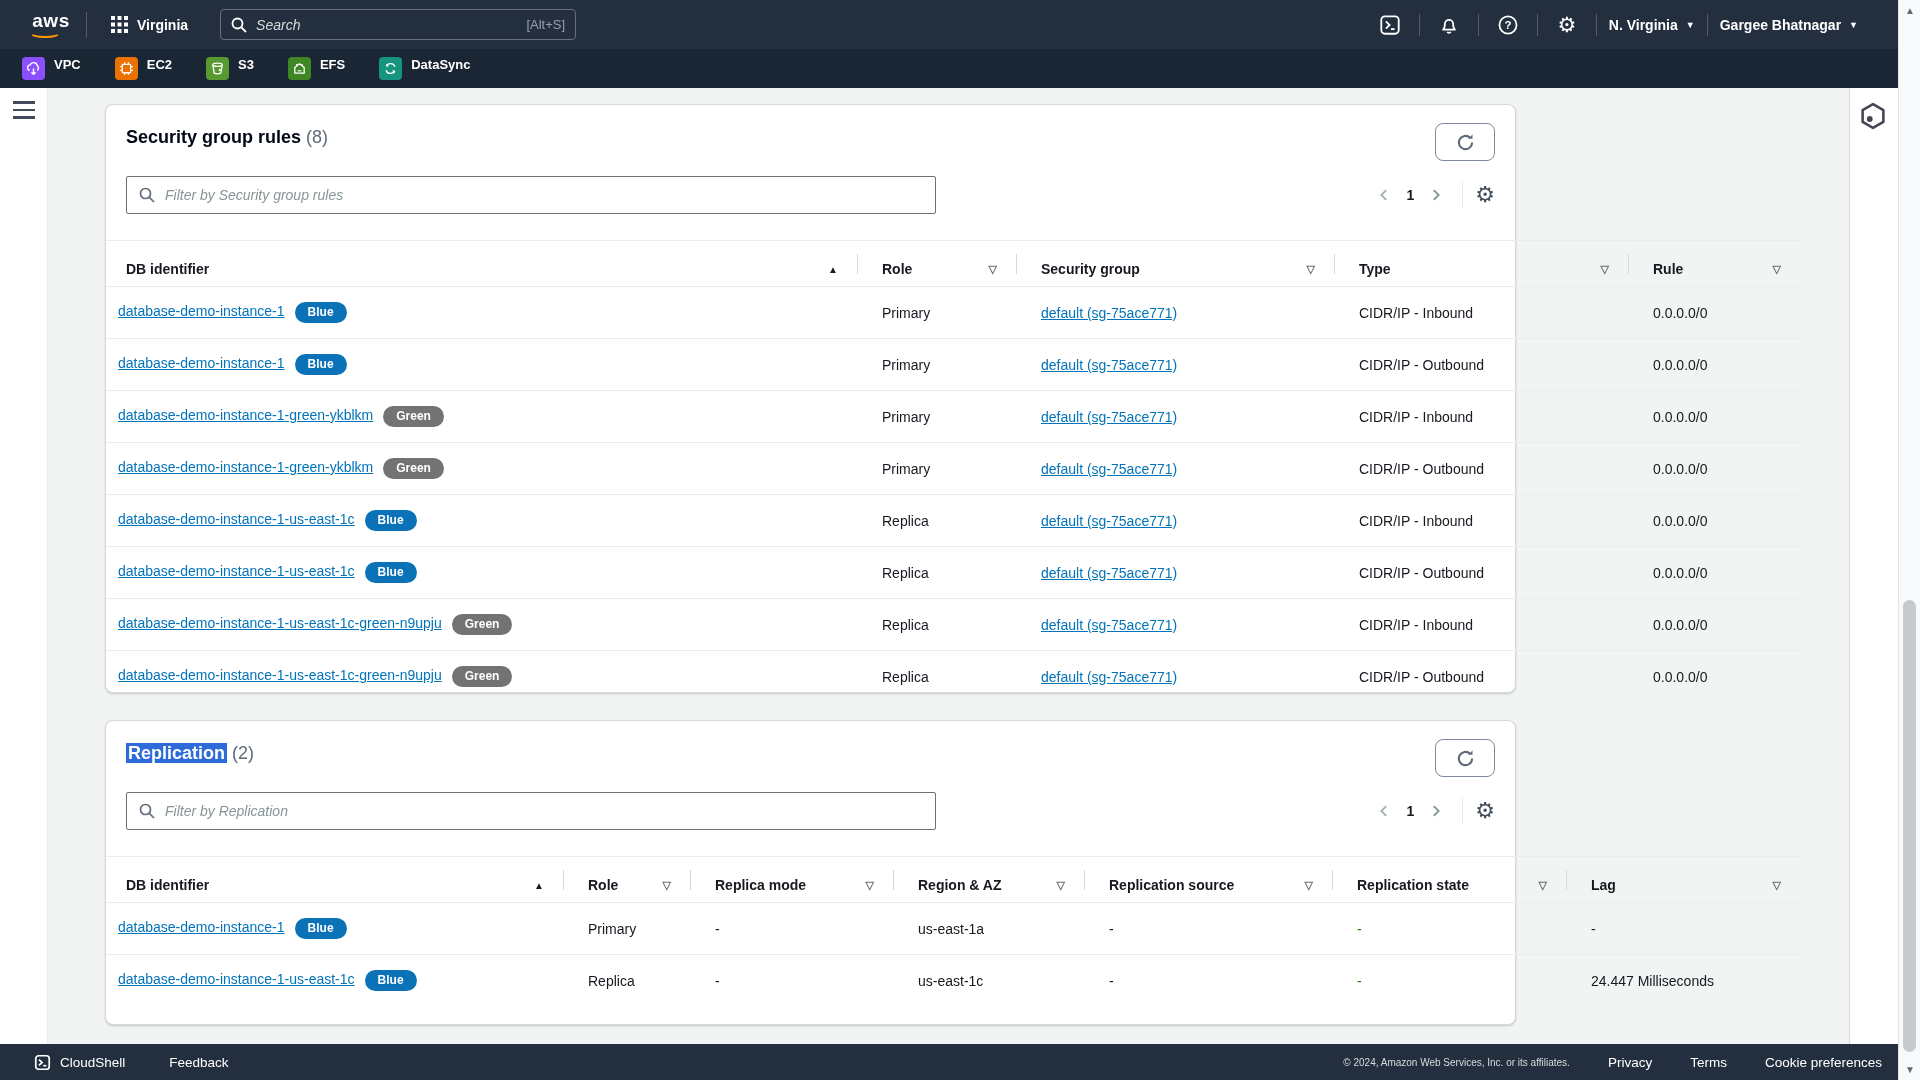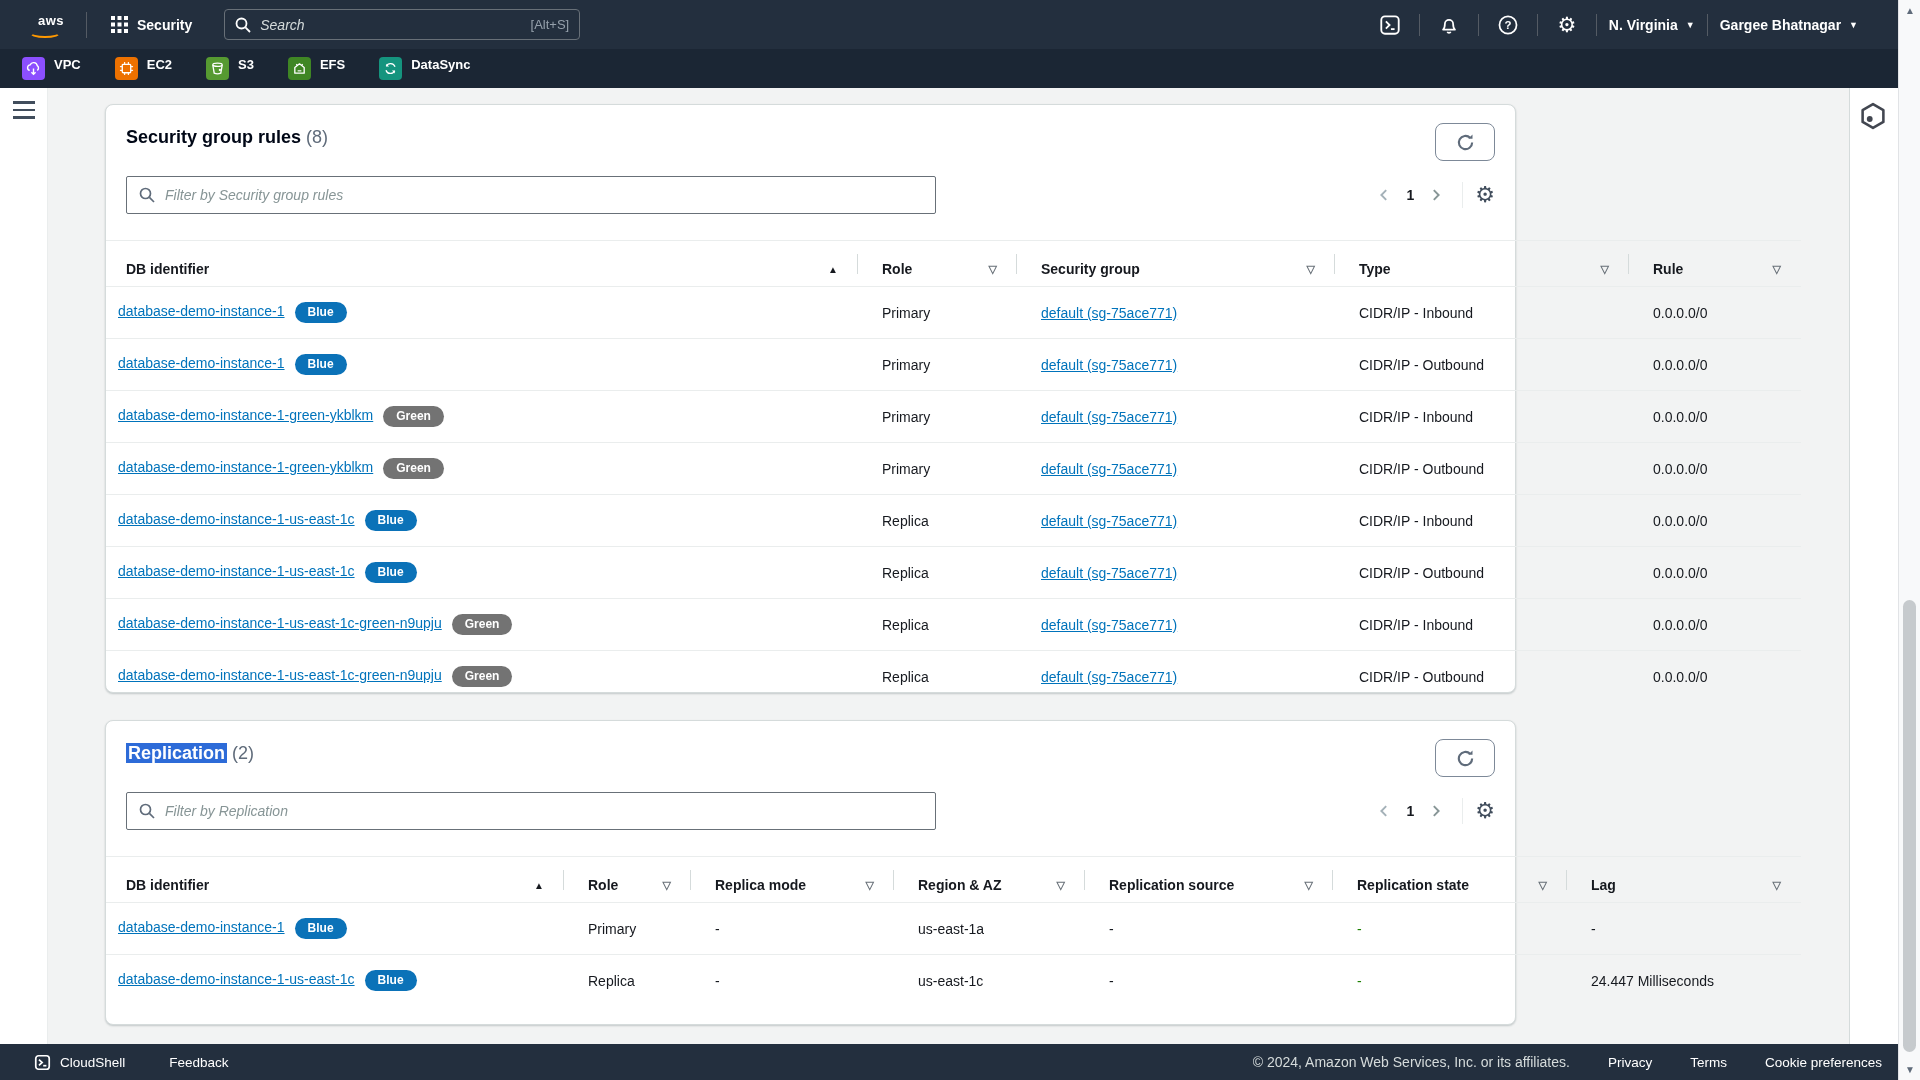--- a/index.html
+++ b/index.html
@@ -3,21 +3,21 @@
 <meta charset="utf-8">
 <style>
   * { margin:0; padding:0; box-sizing:border-box; }
   html,body { width:1920px; height:1080px; overflow:hidden; }
   body { font-family:"Liberation Sans", sans-serif; background:#f2f3f3; position:relative; color:#16191f; }
 
   
   .topnav { position:absolute; left:0; top:0; width:1898px; height:49px; background:#232f3e; display:flex; align-items:center; z-index:5; }
   .nav-left { display:flex; align-items:center; height:100%; }
   .aws-logo { width:62px; display:flex; flex-direction:column; align-items:center; margin-left:14px; cursor:pointer; }
-  .aws-logo .aws-text { color:#fff; font-weight:bold; font-size:13px; letter-spacing:0.5px; line-height:17px;margin-left:12px; }
+  .aws-logo .aws-text { color:#fff; font-weight:bold; font-size:19px; letter-spacing:0.5px; line-height:17px;margin-left:12px; }
   .aws-smile { width:32px; height:11px; border:2px solid transparent; border-bottom-color:#ff9900; border-radius:50%; margin-top:-2px; }
   .nav-divider { width:1px; height:26px; background:#545b64; margin:0 10px; }
   .services-btn { display:flex; align-items:center; gap:9px; color:#fff; font-size:14px; font-weight:bold; padding:0 14px; height:100%; cursor:pointer; }
   .nav-search { position:relative; width:356px; height:31px; margin-left:18px; border:1px solid #687078; border-radius:4px; background:#232f3e; display:flex; align-items:center; padding:0 10px; }
   .nav-search input { background:transparent; border:none; outline:none; color:#fff; font-size:14px; flex:1; margin-left:9px; font-family:"Liberation Sans", sans-serif; }
   .nav-search input::placeholder { color:#d5dbdb; font-style:italic; }
   .nav-shortcut { color:#95a0ab; font-size:13px; }
   .nav-right { margin-left:auto; display:flex; align-items:center; height:100%; padding-right:40px; }
   .nav-icon-btn { width:34px; height:34px; display:flex; align-items:center; justify-content:center; cursor:pointer; color:#fff; }
   .nav-sep { width:1px; height:22px; background:#545b64; margin:0 12px; }
@@ -69,21 +69,21 @@
   tbody tr:first-child td { border-top:none; }
   a.db-link { color:#0073bb; text-decoration:underline; cursor:pointer; }
   .badge { display:inline-block; margin-left:10px; padding:2px 13px; border-radius:12px; color:#fff; font-size:12px; font-weight:bold; line-height:17px; }
   .badge-Blue { background:#0b72b8; }
   .badge-Green { background:#737373; }
   td.state-cell { color:#1d8102; }
 
   
   .footer { position:absolute; left:0; top:1044px; width:1898px; height:36px; background:#232f3e; display:flex; align-items:center; padding:0 16px 0 34px; z-index:6; }
   .footer .f-item { color:#fff; font-size:13.5px; display:flex; align-items:center; gap:9px; cursor:pointer; white-space:nowrap; }
-  .footer .copyright { margin-left:auto; color:#d5dbdb; font-size:14px; cursor:default; }
+  .footer .copyright { margin-left:auto; color:#d5dbdb; font-size:10px; cursor:default; }
   .footer .gap40 { margin-left:44px; }
   .footer .gap38 { margin-left:38px; }
 
   
   .scrollbar { position:absolute; right:0; top:0; width:22px; height:1080px; background:#f8f9fa; border-left:1px solid #e1e3e6; z-index:10; }
   .sb-arrow { position:absolute; left:0; width:22px; text-align:center; font-size:10px; color:#5f6b7a; cursor:pointer; }
   .sb-thumb { position:absolute; left:4px; width:13px; top:600px; height:452px; background:#c6cacd; border-radius:7px; cursor:pointer; }
 
   svg { display:block; }
 </style>
@@ -106,21 +106,21 @@
               <rect x="13" y="0" width="4" height="4"></rect>
           <rect x="0" y="6.5" width="4" height="4"></rect>
               <rect x="6.5" y="6.5" width="4" height="4"></rect>
               <rect x="13" y="6.5" width="4" height="4"></rect>
           <rect x="0" y="13" width="4" height="4"></rect>
               <rect x="6.5" y="13" width="4" height="4"></rect>
               <rect x="13" y="13" width="4" height="4"></rect>
         </g>
           </svg>
       </span>
-      <span>Security</span>
+      <span>Virginia</span>
     </div>
     <div class="nav-search">
       <span>
         <svg width="16" height="16" viewBox="0 0 16 16">
             <circle cx="6.5" cy="6.5" r="5" fill="none" stroke="#ffffff" stroke-width="1.8"></circle>
             <line x1="10.4" y1="10.4" x2="15" y2="15" stroke="#ffffff" stroke-width="1.8"></line>
           </svg>
       </span>
       <input type="text" placeholder="Search" style="">
       <span class="nav-shortcut">[Alt+S]</span>

